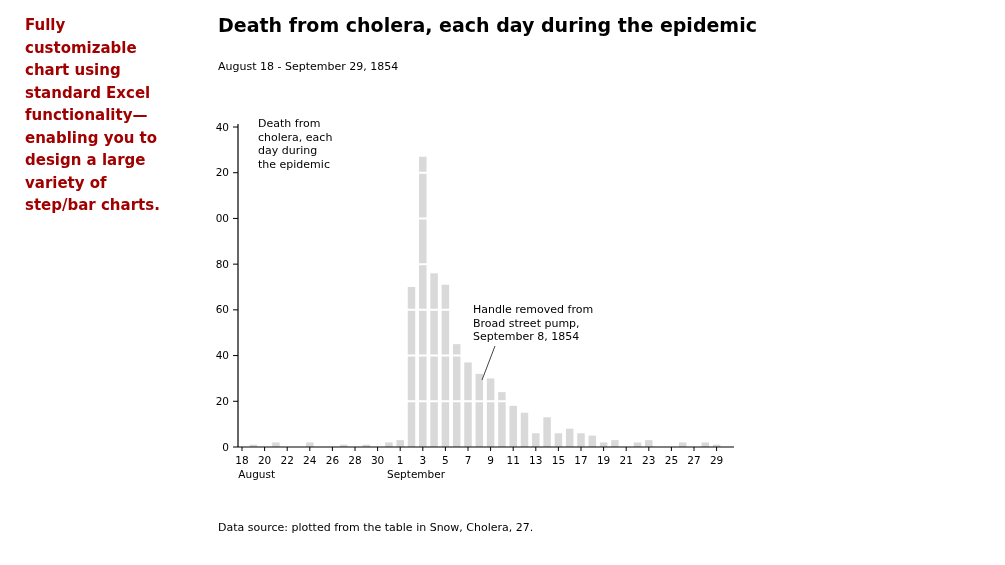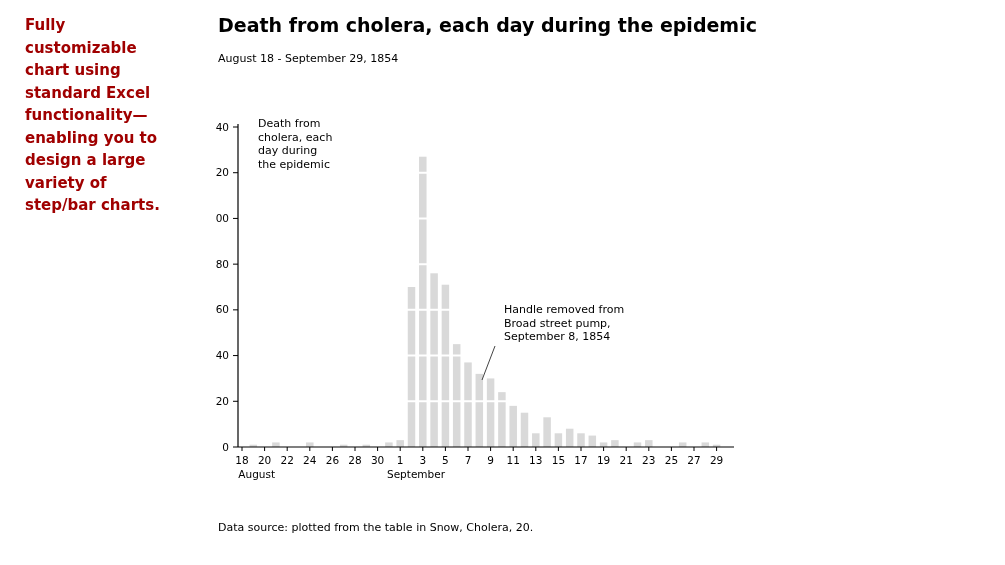--- a/index.html
+++ b/index.html
@@ -8,29 +8,29 @@
 
   .slide-note{
     position:absolute;left:25px;top:14px;width:152px;
     color:#a00000;font-weight:bold;font-size:15px;line-height:22.5px;
   }
 
   .chart-header{position:absolute;left:218px;top:12px;}
   .chart-header h1{
     margin:0;font-size:19px;font-weight:700;letter-spacing:0;line-height:26px;
   }
-  .chart-header .subtitle{font-size:11px;margin-top:14px;}
+  .chart-header .subtitle{font-size:11px;margin-top:22px;}
 
   .chart-area{position:absolute;left:216px;top:110px;width:540px;height:400px;}
   #chart-svg{position:absolute;left:0;top:0;}
   #chart-svg text{font-family:"DejaVu Sans","Liberation Sans",sans-serif;}
 
   .anno{position:absolute;font-size:11px;line-height:13.5px;white-space:pre-line;}
   .anno-inner{left:42px;top:7px;}
-  .anno-pump{left:288px;top:193px;}
+  .anno-pump{left:257px;top:193px;}
 
   .footer{position:absolute;left:218px;top:521px;font-size:11px;}
 </style>
 </head>
 <body>
 
 <div class="canvas">
 
   <div class="slide-note">Fully customizable chart using standard Excel functionality—enabling you to design a large variety of step/bar charts.</div>
 
@@ -147,15 +147,15 @@
       </svg>
     <div class="anno anno-inner">Death from
 cholera, each
 day during
 the epidemic</div>
     <div class="anno anno-pump">Handle removed from
 Broad street pump,
 September 8, 1854</div>
   </div>
 
-  <div class="footer">Data source: plotted from the table in Snow, Cholera, 20.</div>
+  <div class="footer">Data source: plotted from the table in Snow, Cholera, 27.</div>
 
 </div>
 
 </body></html>

